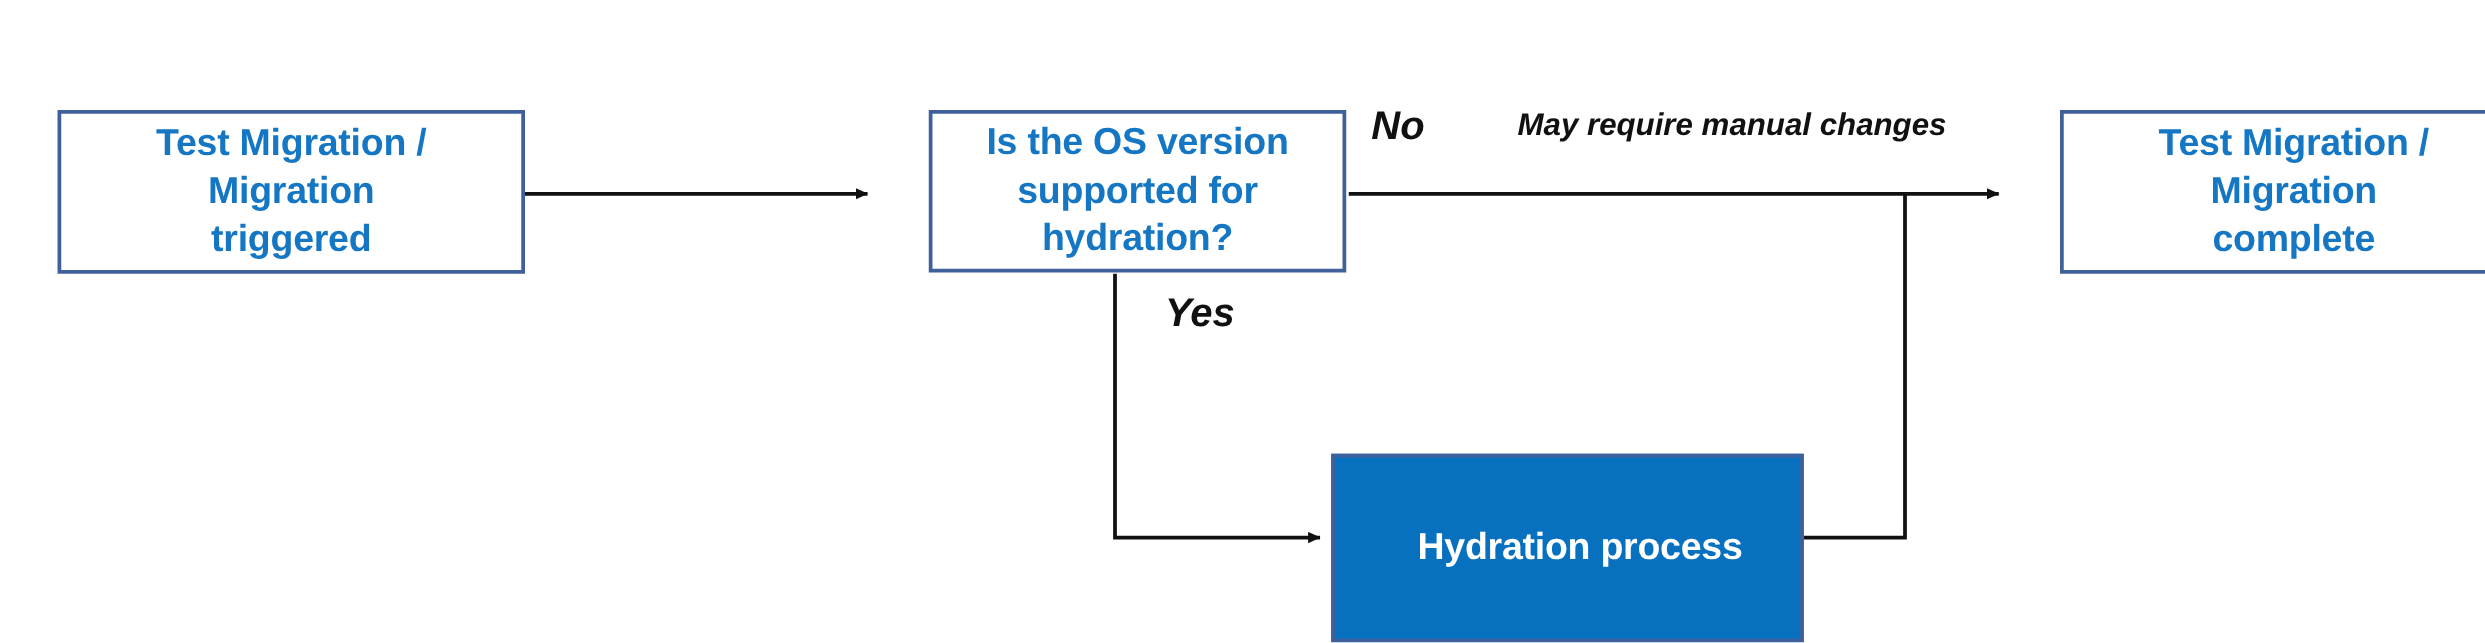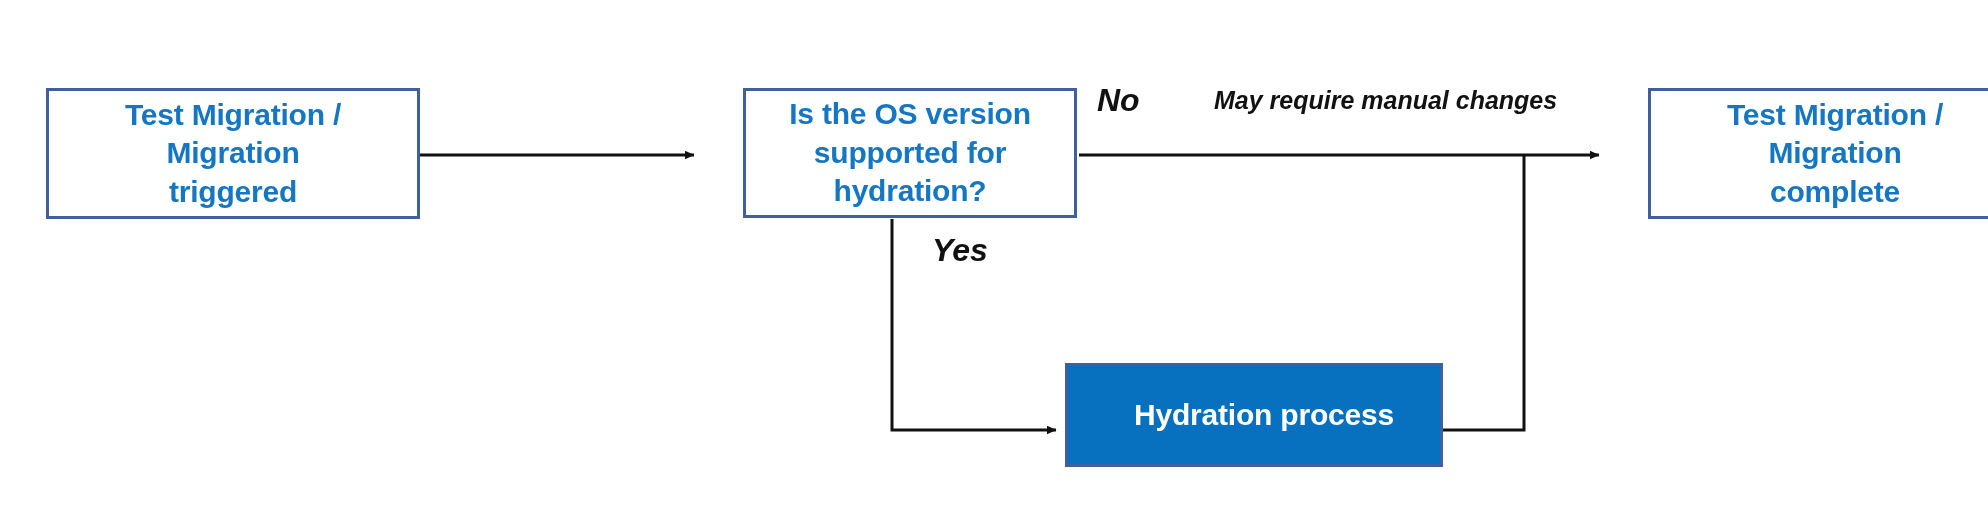--- a/index.html
+++ b/index.html
@@ -96,21 +96,21 @@
   <div class="node node-process" style="left:703px; top:88px; width:334px; height:130px;">
     <span class="node-label">Is the OS version
 supported for hydration?</span>
   </div>
 
   <div class="node node-process" style="left:1608px; top:88px; width:374px; height:131px;">
     <span class="node-label">Test Migration / Migration
 complete</span>
   </div>
 
-  <div class="node node-filled" style="left:1065px; top:363px; width:378px; height:104px;padding-left:20px;">
+  <div class="node node-filled" style="left:1065px; top:363px; width:378px; height:151px;padding-left:20px;">
     <span class="node-label">Hydration process</span>
   </div>
 
   <span class="edge-label edge-label-strong" style="left:1097px; top:82px;">No</span>
 
   <span class="edge-label edge-label-note" style="left:1182px; top:86px;margin-left:32px;">May require manual changes</span>
 
   <span class="edge-label edge-label-strong" style="left:932px; top:232px;">Yes</span>
 
 </div>

